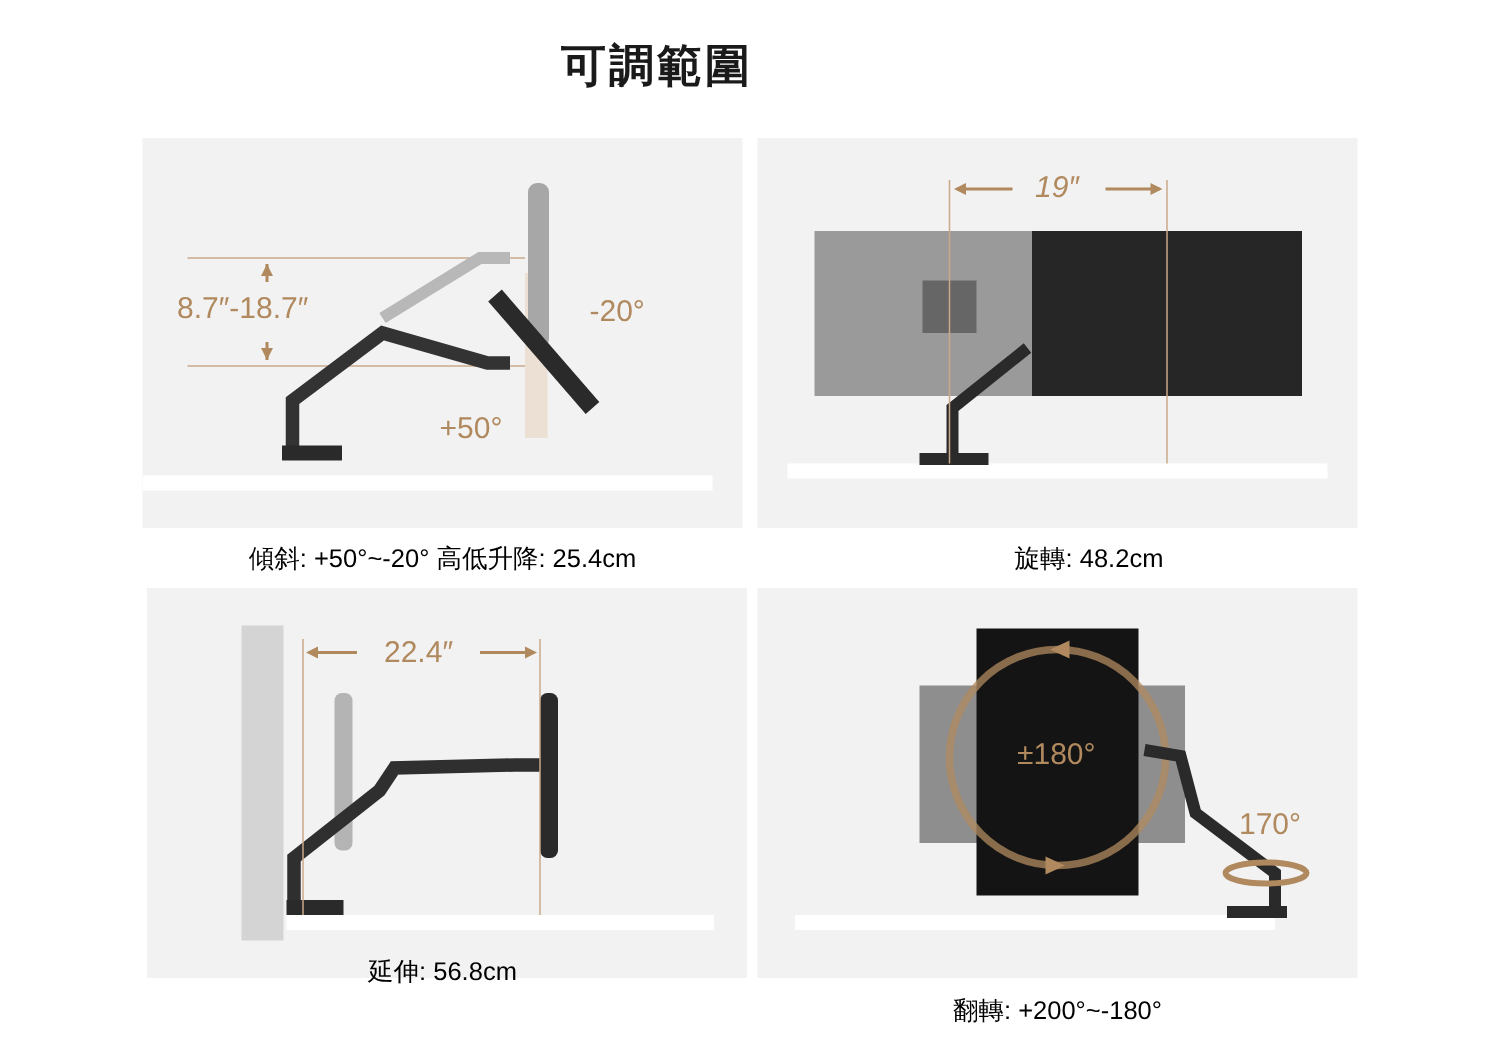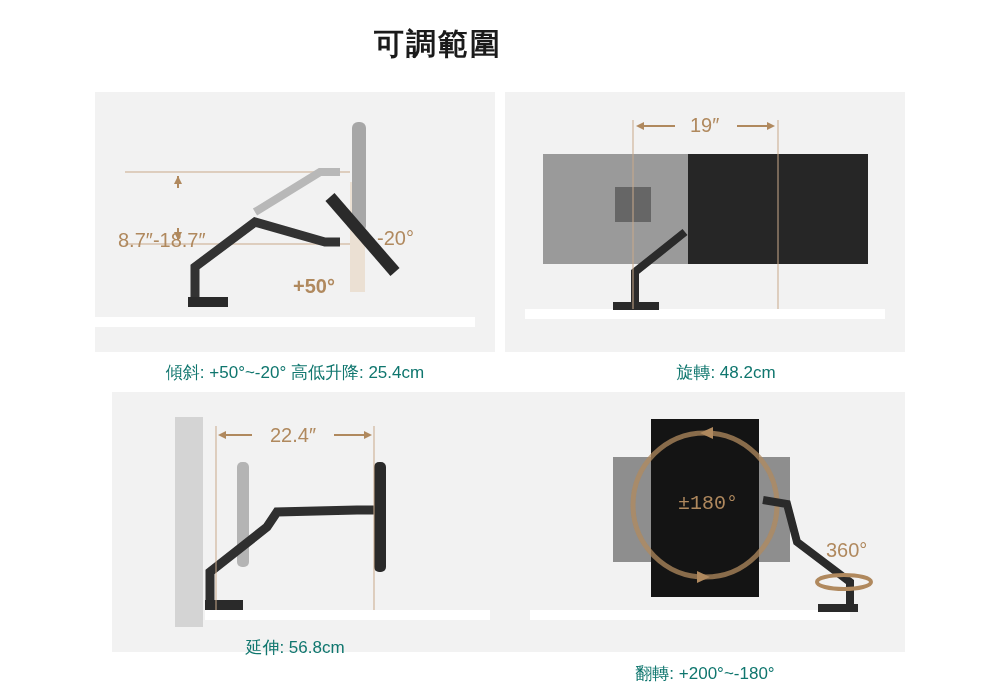--- a/index.html
+++ b/index.html
@@ -1,20 +1,20 @@
 <!DOCTYPE html>
 <html><head>
 <meta charset="utf-8">
 <style>
   html,body{margin:0;padding:0;background:#ffffff;}
   body{width:1000px;height:700px;position:relative;overflow:hidden;font-family:"Liberation Sans","DejaVu Sans",sans-serif;color:#1a1a1a;}
   .title{position:absolute;left:0;top:24px;width:876px;text-align:center;font-size:30px;font-weight:bold;letter-spacing:2px;}
   .panel{position:absolute;width:400px;height:260px;background:#f2f2f2;overflow:hidden;}
-  .caption{position:absolute;width:400px;text-align:center;font-size:17px;color:#0f766e;}
-  .p1{left:95px;top:92px}.p2{left:505px;top:92px}.p3{left:112px;top:392px}.p4{left:505px;top:392px}
+  .caption{position:absolute;width:400px;text-align:center;font-size:17px;color:#000000;}
+  .p1{left:95px;top:92px}.p2{left:505px;top:92px}.p3{left:98px;top:392px}.p4{left:505px;top:392px}
   .c1{left:95px;top:361px}.c2{left:526px;top:361px}.c3{left:95px;top:636px}.c4{left:505px;top:662px}
   .dim{position:absolute;color:#b0895e;font-size:20px;}
   svg{position:absolute;left:0;top:0;}
 </style>
 </head>
 <body>
 
 <div class="title">可調範圍</div>
 
 <div class="panel p1">
@@ -26,42 +26,42 @@
     <polygon points="79,92 83,84 87,92" fill="#b0895e"></polygon>
     <line x1="83" y1="136" x2="83" y2="148" stroke="#b0895e" stroke-width="2"></line>
     <polygon points="79,140 83,148 87,140" fill="#b0895e"></polygon>
     <path d="M255 90 L270 90 L270 200 L255 200 Z" fill="#e8d8c6" opacity="0.7"></path>
     <rect x="257" y="30" width="14" height="110" rx="6" fill="#a7a7a7"></rect>
     <path d="M160 120 L225 80 L245 80" stroke="#b8b8b8" stroke-width="8" fill="none"></path>
     <path d="M100 210 L100 175 L160 130 L230 150 L245 150" stroke="#333" stroke-width="9" fill="none"></path>
     <path d="M235 105 L300 180" stroke="#2a2a2a" stroke-width="12"></path>
     <rect x="93" y="205" width="40" height="10" fill="#2a2a2a"></rect>
   </svg>
-  <div class="dim" style="left:23px;top:103px;margin-top:34px;">8.7″-18.7″</div>
-  <div class="dim" style="left:282px;top:105px;margin-top:30px;">-20°</div>
-  <div class="dim" style="left:198px;top:183px;font-weight:bold;">+50°</div>
+  <div class="dim" style="left:23px;top:103px;">8.7″-18.7″</div>
+  <div class="dim" style="left:298px;top:105px;">-20°</div>
+  <div class="dim" style="left:198px;top:183px;">+50°</div>
 </div>
 <div class="caption c1">傾斜: +50°~-20° 高低升降: 25.4cm</div>
 
 <div class="panel p2">
   <svg width="400" height="260">
     <rect x="20" y="217" width="360" height="10" fill="#ffffff"></rect>
     <rect x="38" y="62" width="150" height="110" fill="#9a9a9a"></rect>
     <rect x="110" y="95" width="36" height="35" fill="#666"></rect>
     <rect x="183" y="62" width="180" height="110" fill="#262626"></rect>
     <path d="M130 210 L130 180 L180 140" stroke="#2a2a2a" stroke-width="8" fill="none"></path>
     <rect x="108" y="210" width="46" height="8" fill="#2a2a2a"></rect>
     <line x1="128" y1="28" x2="128" y2="217" stroke="#c9a98a" stroke-width="1"></line>
     <line x1="273" y1="28" x2="273" y2="217" stroke="#c9a98a" stroke-width="1"></line>
     <line x1="133" y1="34" x2="170" y2="34" stroke="#b0895e" stroke-width="2"></line>
     <polygon points="131,34 139,30 139,38" fill="#b0895e"></polygon>
     <line x1="232" y1="34" x2="268" y2="34" stroke="#b0895e" stroke-width="2"></line>
     <polygon points="270,34 262,30 262,38" fill="#b0895e"></polygon>
   </svg>
-  <div class="dim" style="left:185px;top:22px;">19″</div>
+  <div class="dim" style="left:185px;top:22px;font-style:italic;">19″</div>
 </div>
 <div class="caption c2">旋轉: 48.2cm</div>
 
 <div class="panel p3">
   <svg width="400" height="260">
     <rect x="63" y="25" width="28" height="210" fill="#d4d4d4"></rect>
     <rect x="93" y="218" width="285" height="10" fill="#ffffff"></rect>
     <rect x="125" y="70" width="12" height="105" rx="5" fill="#b4b4b4"></rect>
     <rect x="262" y="70" width="12" height="110" rx="5" fill="#2a2a2a"></rect>
     <path d="M98 210 L98 180 L155 135 L165 120 L245 118 L262 118" stroke="#2f2f2f" stroke-width="9" fill="none"></path>
@@ -82,16 +82,16 @@
     <rect x="25" y="218" width="320" height="10" fill="#ffffff"></rect>
     <rect x="108" y="65" width="177" height="105" fill="#8e8e8e"></rect>
     <rect x="146" y="27" width="108" height="178" fill="#141414"></rect>
     <circle cx="200" cy="113" r="72" stroke="#b0895e" stroke-width="5" fill="none" opacity="0.75"></circle>
     <polygon points="195,41 208,35 208,47" fill="#b0895e"></polygon>
     <polygon points="205,185 192,179 192,191" fill="#b0895e"></polygon>
     <path d="M258 108 L282 112 L292 150 L345 190 L345 215" stroke="#2a2a2a" stroke-width="8" fill="none"></path>
     <ellipse cx="339" cy="190" rx="27" ry="7" stroke="#b0895e" stroke-width="4" fill="none"></ellipse>
     <rect x="313" y="212" width="40" height="8" fill="#2a2a2a"></rect>
   </svg>
-  <div class="dim" style="left:173px;top:100px;font-family:Liberation Mono, monospace;">±180°</div>
-  <div class="dim" style="left:321px;top:147px;">360°</div>
+  <div class="dim" style="left:173px;top:100px;">±180°</div>
+  <div class="dim" style="left:321px;top:147px;">170°</div>
 </div>
 <div class="caption c4">翻轉: +200°~-180°</div>
 
 </body></html>

